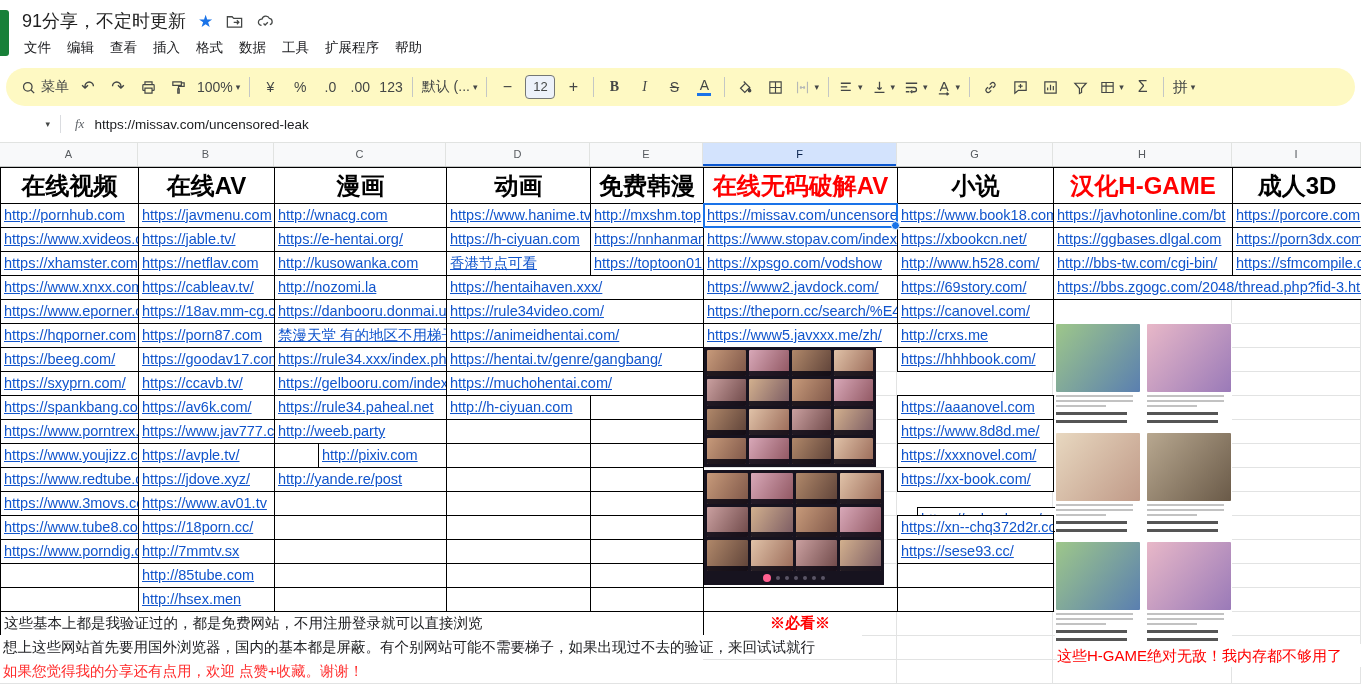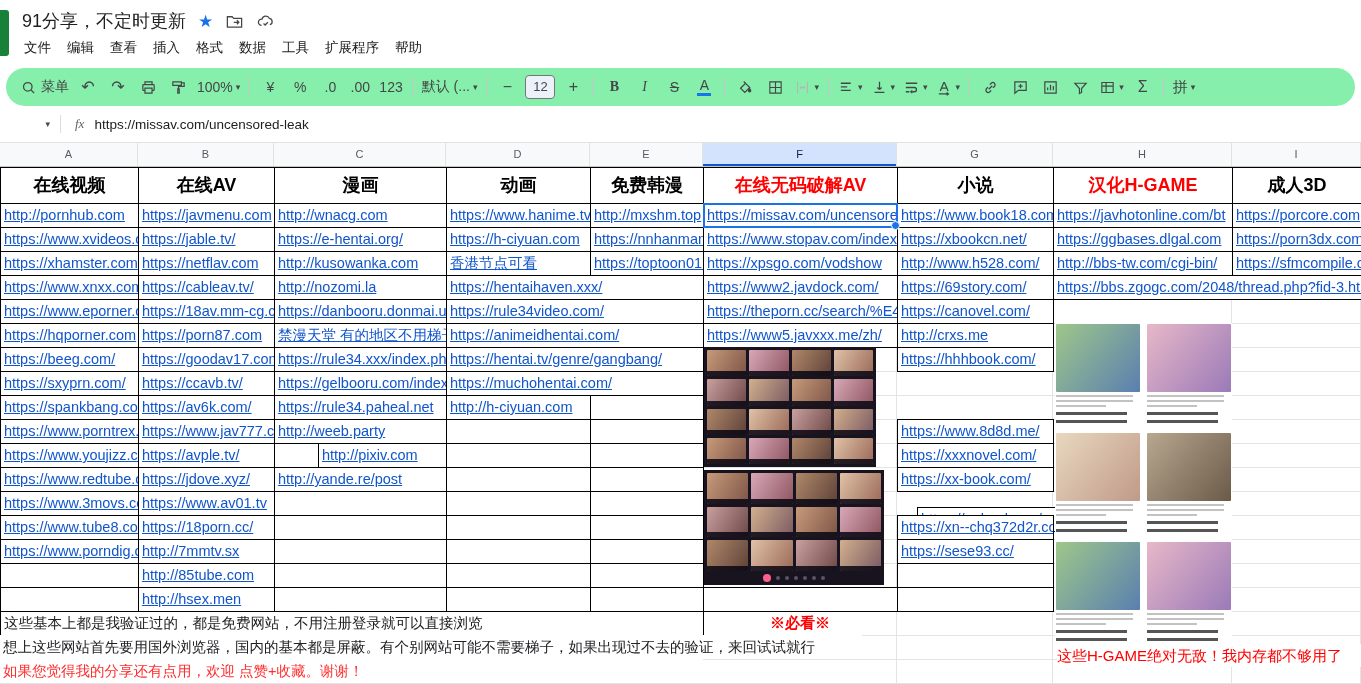--- a/index.html
+++ b/index.html
@@ -7,21 +7,21 @@
        font-family:"Liberation Sans",sans-serif;color:#202124;position:relative;}
   
   .logo-strip{position:absolute;left:0;top:10px;width:9px;height:46px;background:#188038;border-radius:0 3px 3px 0;}
   .title-row{position:absolute;left:22px;top:8px;display:flex;align-items:center;gap:12px;height:26px;}
   .doc-title{font-size:18px;color:#1f1f1f;}
   .tstar{color:#1a73e8;font-size:17px;line-height:1;}
   .tico{width:19px;height:19px;color:#444746;}
   .menubar{position:absolute;left:16px;top:36px;display:flex;font-size:13.5px;color:#202124;}
   .menu-item{padding:3px 8px;border-radius:4px;cursor:pointer;}
   
-  .toolbar{position:absolute;top:68px;left:6px;width:1349px;height:38px;background:#86efac;
+  .toolbar{position:absolute;top:68px;left:6px;width:1349px;height:38px;background:#fef9c3;
            border-radius:19px;display:flex;align-items:center;padding:0 10px;box-sizing:border-box;color:#444746;}
   .tb{display:flex;align-items:center;justify-content:center;min-width:22px;height:26px;padding:0 4px;
       border-radius:4px;font-size:14px;white-space:nowrap;cursor:pointer;}
   .tb svg{width:17px;height:17px;}
   .glyph{font-size:16px;line-height:1;}
   .sep{width:1px;height:20px;background:#c4c7c5;margin:0 5px;flex:none;}
   .caret{font-size:9px;margin-left:3px;color:#444746;}
   .searchlbl{font-size:14px;margin-left:4px;}
   .bold-b{font-weight:bold;font-family:"Liberation Serif",serif;}
   .ital-i{font-style:italic;font-family:"Liberation Serif",serif;}
@@ -43,21 +43,21 @@
   .gline{position:absolute;background:#e2e3e3;z-index:1;}
   .lrow{position:absolute;top:0;left:0;width:1361px;height:24px;background:#f8f9fa;
         border-bottom:1px solid #c4c7c5;box-sizing:border-box;z-index:2;}
   .letter{position:absolute;top:0;height:23px;line-height:23px;text-align:center;font-size:11px;
           color:#575b5f;border-right:1px solid #e1e3e1;box-sizing:border-box;cursor:pointer;}
   .letter.selcol{background:#d3e3fd;color:#041e49;}
   .selbar{position:absolute;left:0;bottom:0;width:100%;height:2px;background:#0b57d0;}
   .cell{position:absolute;box-sizing:border-box;background:#fff;border:1px solid #000;
         font-size:14.5px;line-height:23px;padding:0 0 0 3px;white-space:nowrap;overflow:hidden;z-index:2;}
   .cell.link{color:#1155cc;text-decoration:underline;cursor:pointer;}
-  .cell.hdr{font-weight:bold;font-size:18px;line-height:35px;text-align:center;padding:0;}
+  .cell.hdr{font-weight:bold;font-size:24px;line-height:35px;text-align:center;padding:0;}
   .selbox{position:absolute;border:2px solid #1a73e8;box-sizing:border-box;z-index:4;pointer-events:none;}
   .handle{position:absolute;width:7px;height:7px;border-radius:50%;background:#1a73e8;
           right:-4px;bottom:-4px;border:1px solid #fff;}
   
   .fimg{position:absolute;left:704px;background:#17131f;z-index:3;padding:3px;box-sizing:border-box;
         display:grid;grid-template-columns:repeat(4,1fr);gap:3px;}
   #imgF1{top:204px;width:172px;height:120px;}
   #imgF2{top:327px;width:180px;height:115px;grid-template-rows:repeat(3,1fr) 8px;}
   .th{position:relative;border-radius:1px;overflow:hidden;}
   .th::after{content:"";position:absolute;left:0;right:0;bottom:0;height:5px;background:rgba(8,6,18,.85);}
@@ -496,20 +496,21 @@
     <div class="cell link" style="left: 703px; top: 180px; width: 195px; height: 25px;">https://www5.javxxx.me/zh/</div>
     <div class="cell" style="left: 703px; top: 444px; width: 195px; height: 25px;"></div>
     <div class="cell hdr" style="left: 897px; top: 24px; width: 157px; height: 37px; color: rgb(0, 0, 0);">小说</div>
     <div class="cell link" style="left: 897px; top: 60px; width: 157px; height: 25px;">https://www.book18.com</div>
     <div class="cell link" style="left: 897px; top: 84px; width: 157px; height: 25px;">https://xbookcn.net/</div>
     <div class="cell link" style="left: 897px; top: 108px; width: 157px; height: 25px;">http://www.h528.com/</div>
     <div class="cell link" style="left: 897px; top: 132px; width: 157px; height: 25px;">https://69story.com/</div>
     <div class="cell link" style="left: 897px; top: 156px; width: 157px; height: 25px;">https://canovel.com/</div>
     <div class="cell link" style="left: 897px; top: 180px; width: 157px; height: 25px;">http://crxs.me</div>
     <div class="cell link" style="left: 897px; top: 204px; width: 157px; height: 25px;">https://hhhbook.com/</div>
+    <div class="cell link" style="left: 897px; top: 252px; width: 157px; height: 25px;">https://aaanovel.com</div>
     <div class="cell link" style="left: 897px; top: 276px; width: 157px; height: 25px;">https://www.8d8d.me/</div>
     <div class="cell link" style="left: 897px; top: 300px; width: 157px; height: 25px;">https://xxxnovel.com/</div>
     <div class="cell link" style="left: 897px; top: 324px; width: 157px; height: 25px;">https://xx-book.com/</div>
     <div class="cell link" style="left: 897px; top: 364px; width: 174px; height: 25px; margin-left: 20px;">https://aabook.xyz/</div>
     <div class="cell link" style="left: 897px; top: 372px; width: 157px; height: 25px;">https://xn--chq372d2r.com</div>
     <div class="cell link" style="left: 897px; top: 396px; width: 157px; height: 25px;">https://sese93.cc/</div>
     <div class="cell" style="left: 897px; top: 420px; width: 157px; height: 25px;"></div>
     <div class="cell" style="left: 897px; top: 444px; width: 157px; height: 25px;"></div>
     <div class="cell hdr" style="left: 1053px; top: 24px; width: 180px; height: 37px; color: rgb(255, 0, 0);">汉化H-GAME</div>
     <div class="cell link" style="left: 1053px; top: 60px; width: 180px; height: 25px;">https://javhotonline.com/bt</div>

